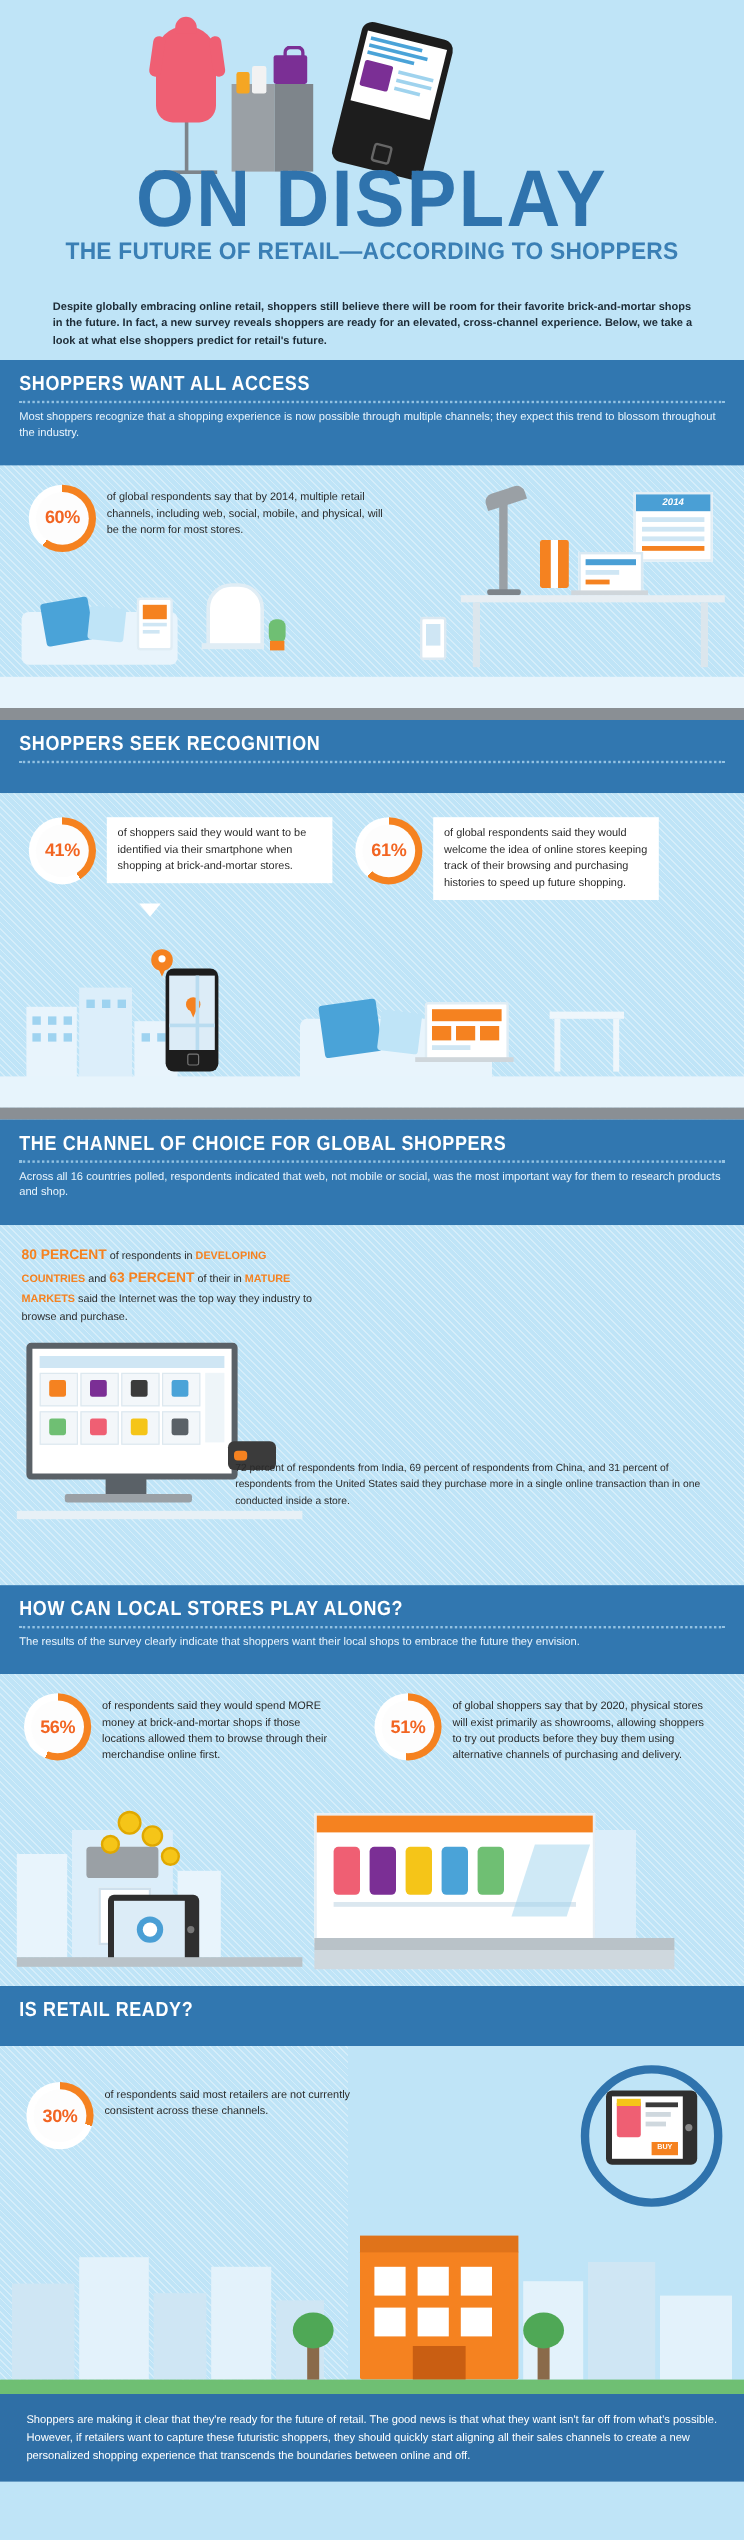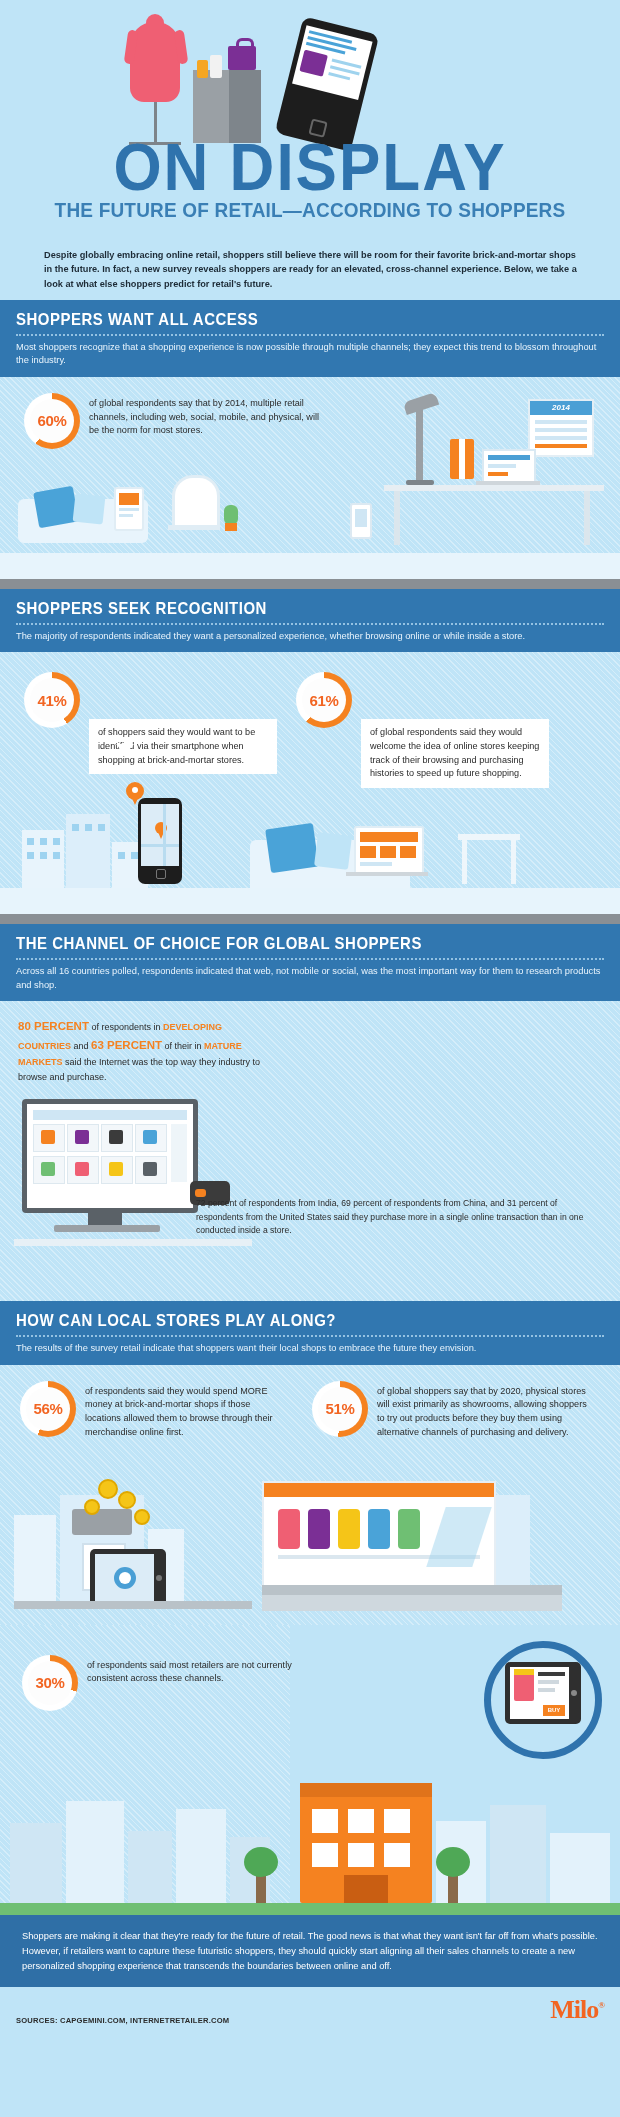--- a/index.html
+++ b/index.html
@@ -6,21 +6,21 @@
   body{
     width:620px;height:2117px;
     background:#bfe4f7;
     font-family:"Liberation Sans", sans-serif;
     overflow:hidden;position:relative;
   }
   .page{position:relative;width:620px;height:2117px;overflow:hidden;}
 
   
   .band-head{
-    background:#3177b0;color:#fff;padding:10px 16px 9px 16px;position:relative;
+    background:#3177b0;color:#fff;padding:10px 16px 20px 16px;position:relative;
   }
   .band-head h2{
     margin:0;font-size:17px;letter-spacing:.6px;font-weight:bold;
     font-family:"Liberation Sans Narrow","Liberation Sans",sans-serif;
     transform:scaleX(.88);transform-origin:left center;white-space:nowrap;
   }
   .dotline{
     border-top:2px dotted #9fcbe8;margin:4px 0 5px 0;opacity:.9;
   }
   .band-head p{
@@ -45,21 +45,21 @@
   .donut.d30{background:conic-gradient(#f58220 0 30%, #fff 30% 100%);}
   .donut .hole{
     position:absolute;left:6px;top:6px;right:6px;bottom:6px;border-radius:50%;
     background:#fdfdfd;display:flex;align-items:center;justify-content:center;
   }
   .donut .hole span{
     color:#f26522;font-weight:bold;font-size:15px;letter-spacing:-.3px;
     font-family:"Liberation Sans Narrow","Liberation Sans",sans-serif;
   }
   .statbody{font-size:9.1px;line-height:1.5;color:#2b2b2b;padding-top:4px;}
-  .statbody.white{background:#ffffff;padding:7px 9px;margin-top:47px;}
+  .statbody.white{background:#ffffff;padding:7px 9px;}
   .floor{position:absolute;left:0;right:0;bottom:0;height:10px;background:#8a8f94;}
   .floor2{position:absolute;left:0;right:0;bottom:10px;height:26px;background:#e7f4fc;}
 
   
   .hero{height:300px;position:relative;background:#bfe4f7;}
   .title{
     position:absolute;left:20px;top:138px;width:580px;text-align:center;
   }
   .title .big{
     font-size:62px;font-weight:bold;color:#2f73ad;letter-spacing:2px;
@@ -227,21 +227,20 @@
       <div class="rect" style="left:206px;top:36px;width:14px;height:20px;background:#6fbf73;border-radius:6px;"></div>
       <div class="rect" style="left:207px;top:54px;width:12px;height:8px;background:#f58220;"></div>
     </div>
     <div class="floor2"></div>
     <div class="floor"></div>
   </section>
 
   <div class="band-head">
     <h2>SHOPPERS SEEK RECOGNITION</h2>
     <div class="dotline"></div>
-    <p>The majority of respondents indicated they want a personalized experience, whether browsing online or while inside a store.</p>
   </div>
 
   <section class="sky hatch" style="height:272px;position:relative;">
     <div style="position:absolute;left:24px;top:20px;width:262px;">
       <div class="stat">
         <div class="donut d41">
           <div class="hole">
               <span>41%</span>
             </div>
         </div>
@@ -354,21 +353,21 @@
       </div>
       <div class="rect" style="left:0;top:140px;width:238px;height:7px;background:#e7f0f6;"></div>
     </div>
 
     <div class="mapcap" style="left:196px;top:196px;width:404px;">72 percent of respondents from India, 69 percent of respondents from China, and 31 percent of respondents from the United States said they purchase more in a single online transaction than in one conducted inside a store.</div>
   </section>
 
   <div class="band-head">
     <h2>HOW CAN LOCAL STORES PLAY ALONG?</h2>
     <div class="dotline"></div>
-    <p>The results of the survey retail indicate that shoppers want their local shops to embrace the future they envision.</p>
+    <p>The results of the survey clearly indicate that shoppers want their local shops to embrace the future they envision.</p>
   </div>
 
   <section class="sky hatch" style="height:260px;position:relative;">
     <div style="position:absolute;left:20px;top:16px;width:280px;">
       <div class="stat">
         <div class="donut d56">
           <div class="hole">
               <span>56%</span>
             </div>
         </div>
@@ -419,20 +418,23 @@
         <div style="position:absolute;left:134px;top:26px;width:22px;height:40px;background:#6fbf73;border-radius:4px;"></div>
         <div style="position:absolute;left:14px;top:72px;right:14px;height:4px;background:#dbe7ef;"></div>
         <div style="position:absolute;left:172px;top:24px;width:46px;height:60px;background:#9fd3ee;opacity:.5;transform:skewX(-18deg);"></div>
       </div>
       <div class="rect" style="left:234px;top:18px;width:34px;height:90px;background:#dceefa;"></div>
       <div class="rect" style="left:0;top:108px;width:300px;height:10px;background:#b9c2c8;"></div>
       <div class="rect" style="left:0;top:118px;width:300px;height:16px;background:#cfd8de;"></div>
     </div>
   </section>
 
+  <div class="band-head">
+    <h2>IS RETAIL READY?</h2>
+  </div>
 
   <section class="sky" style="height:290px;position:relative;overflow:hidden;">
     <div class="hatch" style="position:absolute;left:0;top:0;width:290px;height:290px;"></div>
     <div style="position:absolute;left:22px;top:30px;width:330px;">
       <div class="stat">
         <div class="donut d30">
           <div class="hole">
               <span>30%</span>
             </div>
         </div>
@@ -479,18 +481,14 @@
       <div class="rect" style="left:244px;top:82px;width:34px;height:30px;background:#4fa856;border-radius:50%;"></div>
       <div class="rect" style="left:448px;top:104px;width:10px;height:34px;background:#8a6a4a;"></div>
       <div class="rect" style="left:436px;top:82px;width:34px;height:30px;background:#4fa856;border-radius:50%;"></div>
     </div>
   </section>
 
   <div class="footerbox">
     <p>Shoppers are making it clear that they're ready for the future of retail. The good news is that what they want isn't far off from what's possible. However, if retailers want to capture these futuristic shoppers, they should quickly start aligning all their sales channels to create a new personalized shopping experience that transcends the boundaries between online and off.</p>
   </div>
 
-  <div class="sources">
-    <div class="s">SOURCES: CAPGEMINI.COM, INTERNETRETAILER.COM</div>
-    <div class="milo"><span>Milo</span><sup>®</sup></div>
-  </div>
 
 </div>
 
 </body></html>

